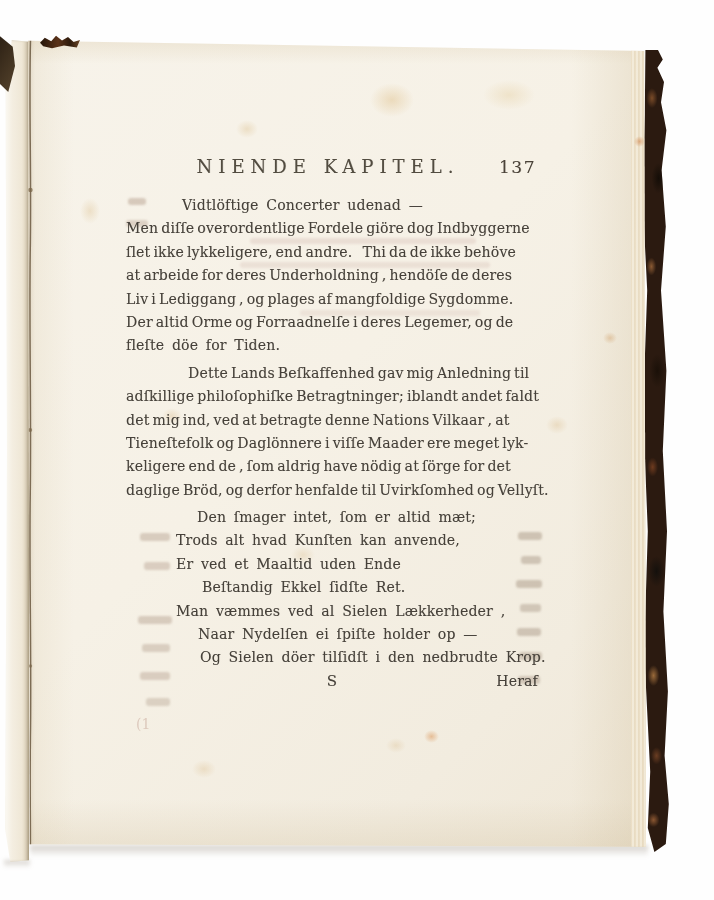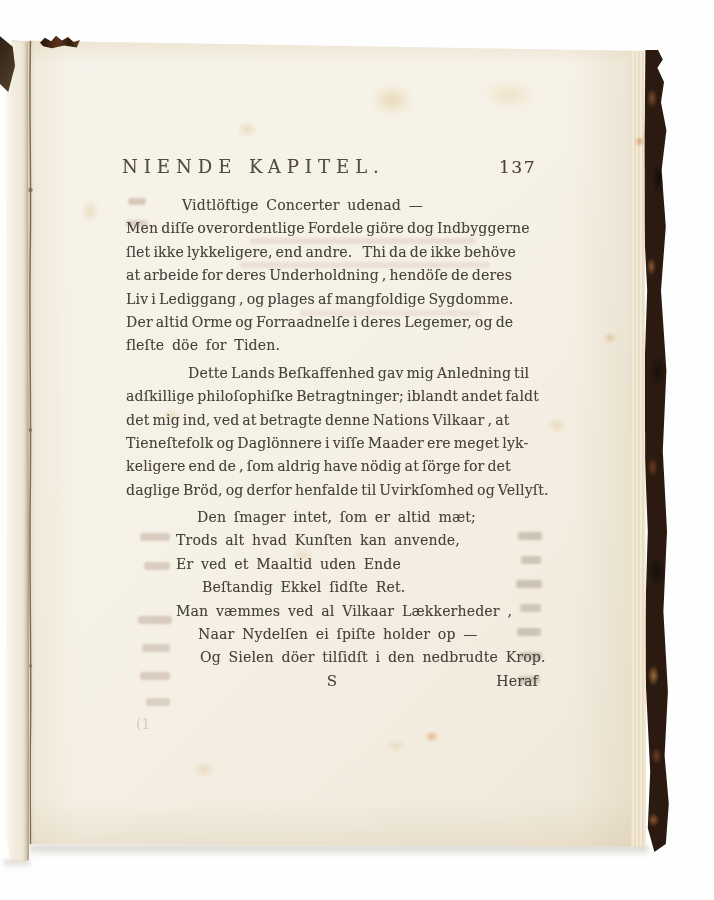--- a/index.html
+++ b/index.html
@@ -67,21 +67,21 @@
     filter:blur(2px);
   }
   
   .text-block{
     position:absolute;left:98px;top:118px;width:412px;z-index:6;
     color:#46413a;font-size:14px;letter-spacing:.2px;
     text-shadow:.3px .3px .5px rgba(74,68,59,.30);
   }
   .header-row{position:relative;height:22px;margin-bottom:16px;}
   .chapter-title{
-    display:block;font-size:18px;letter-spacing:6px;
+    display:block;text-align:center;font-size:18px;letter-spacing:6px;
     color:#524c40;white-space:nowrap;transform:translateX(-4px);
   }
   .page-number{
     position:absolute;right:2px;top:1px;font-size:17px;letter-spacing:1.5px;color:#4a4238;
   }
   .line{height:23.4px;line-height:23.4px;white-space:nowrap;word-spacing:3px;}
   .jl{display:flex;justify-content:flex-start;gap:0 3px;white-space:normal;}
   .jl span{white-space:nowrap;}
   .i50{padding-left:50px;} .i56{padding-left:56px;} .i62{padding-left:62px;}
   .i71{padding-left:71px;} .i72{padding-left:72px;} .i74{padding-left:74px;} .i76{padding-left:76px;}
@@ -283,21 +283,21 @@
         <span>og</span>
         <span>Vellyſt.</span>
       </div>
 
     <div class="gap4"></div>
 
     <div class="line i71">Den ſmager intet, ſom er altid mæt;</div>
     <div class="line i50">Trods alt hvad Kunſten kan anvende,</div>
     <div class="line i50">Er ved et Maaltid uden Ende</div>
     <div class="line i76">Beſtandig Ekkel ſidſte Ret.</div>
-    <div class="line i50">Man væmmes ved al Vilkaar Lækkerheder ,</div>
+    <div class="line i50">Man væmmes ved al Sielen Lækkerheder ,</div>
     <div class="line i72">Naar Nydelſen ei ſpiſte holder op —</div>
     <div class="line i74">Og Sielen döer tilſidſt i den nedbrudte Krop.</div>
 
     <div class="footer-row">
       <span class="signature-mark">S</span>
       <span class="catchword">Heraf</span>
     </div>
   </div>
 </div>
 

